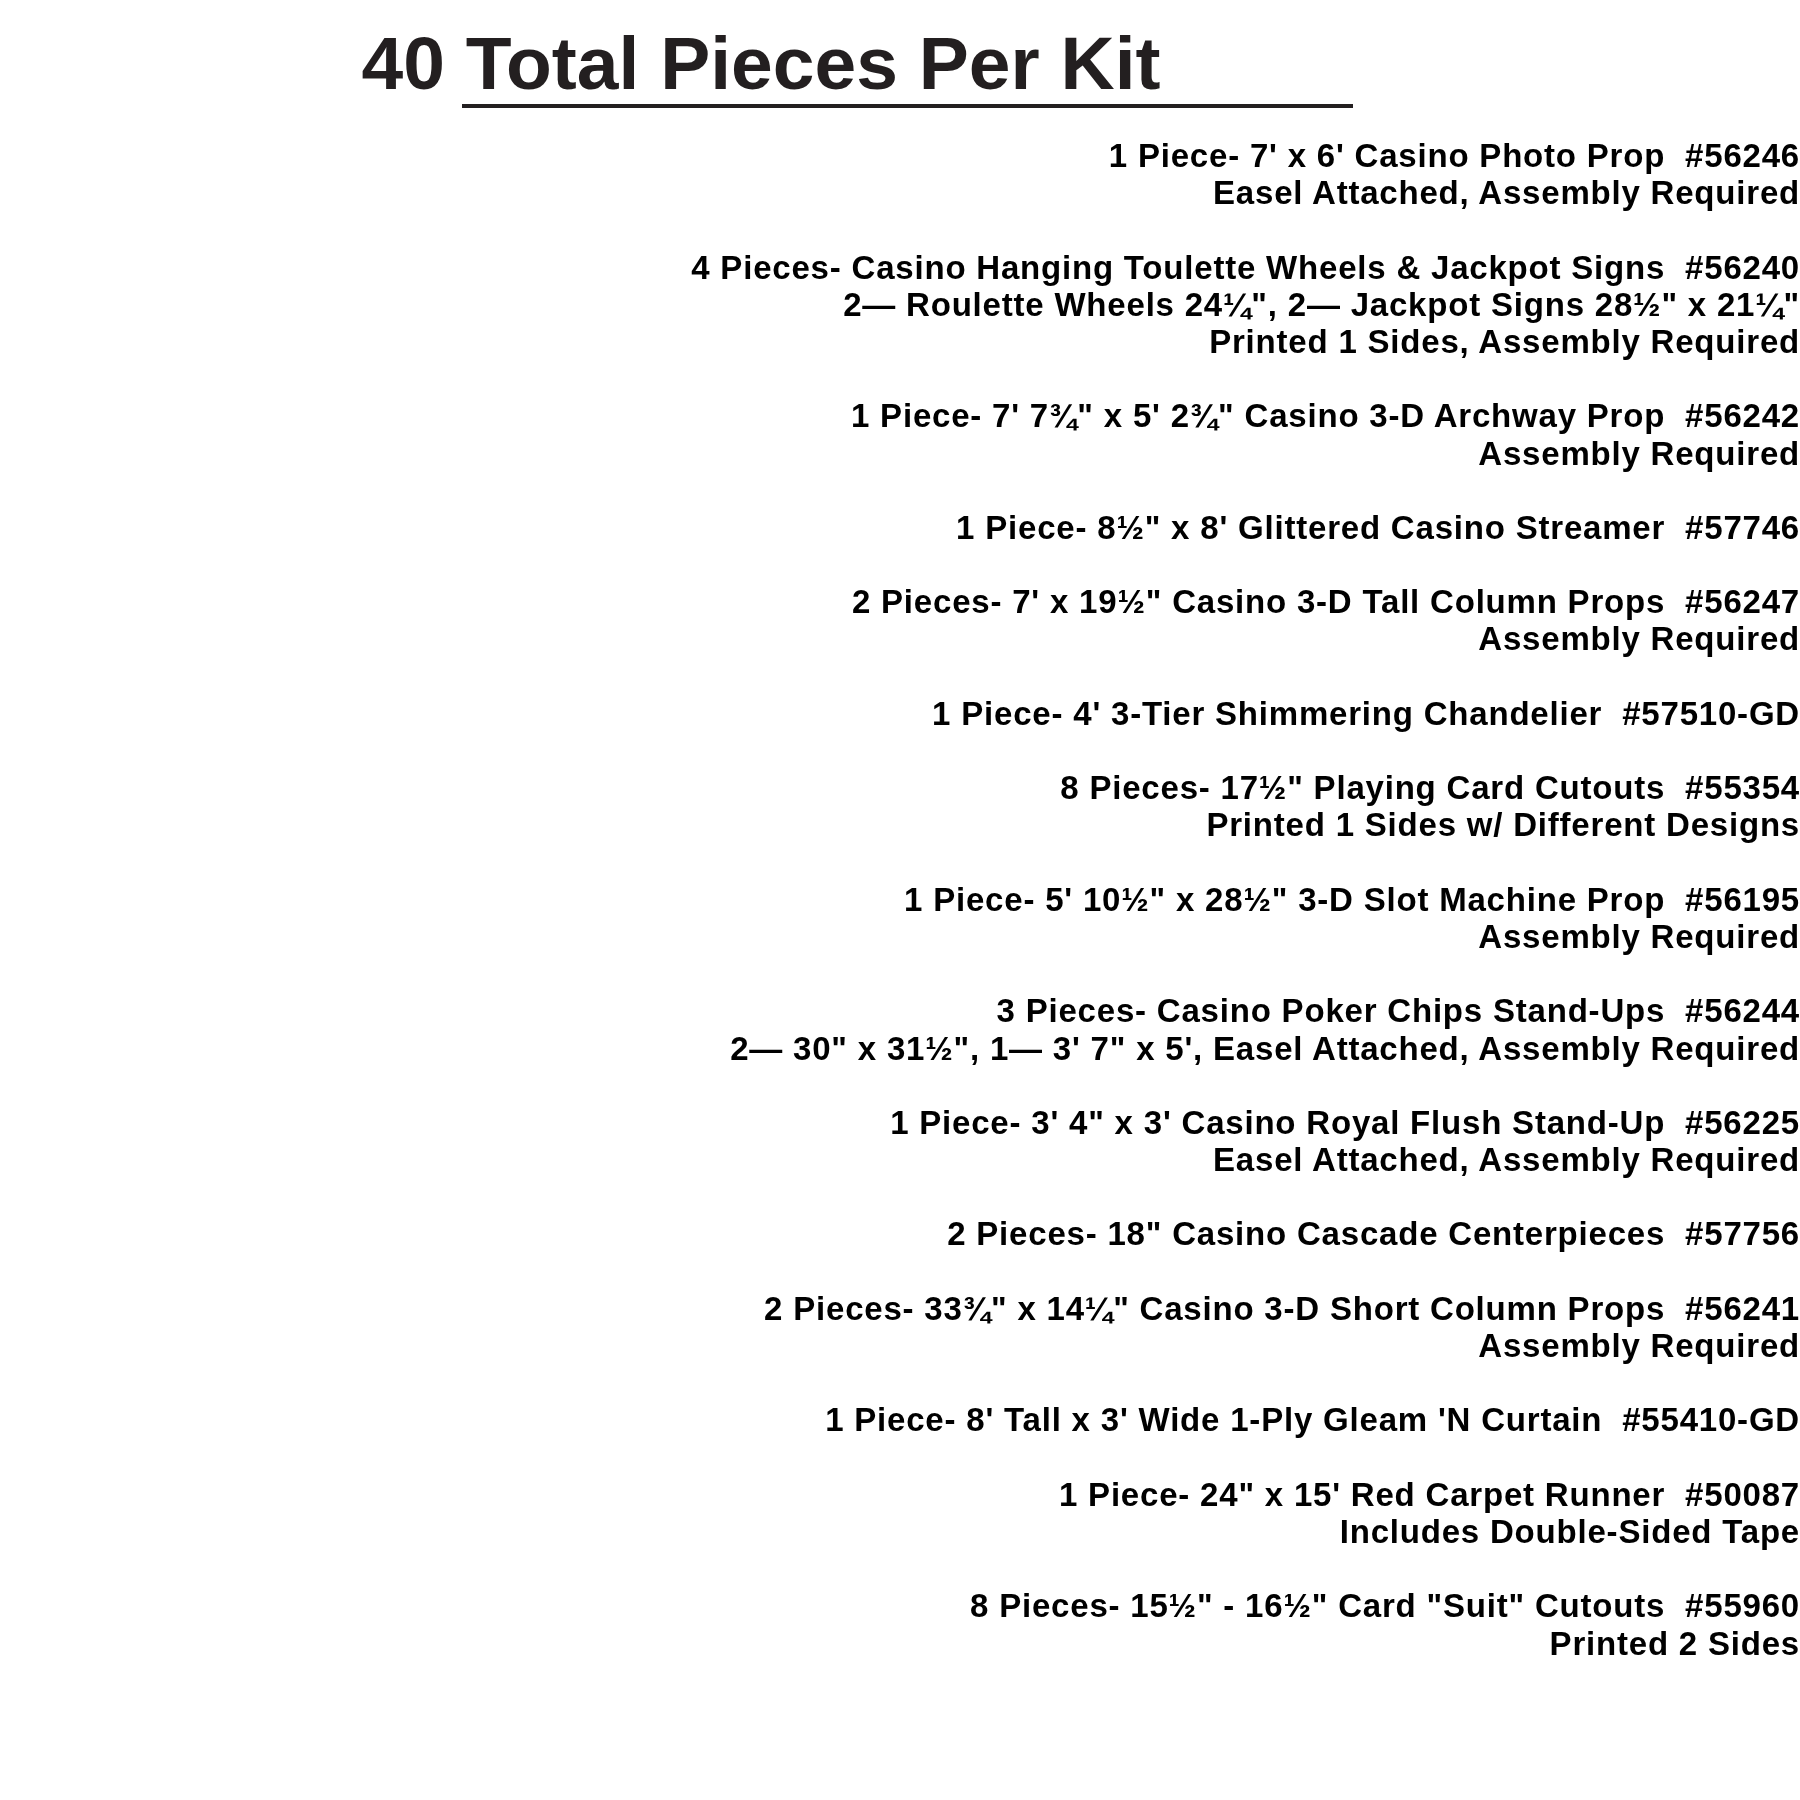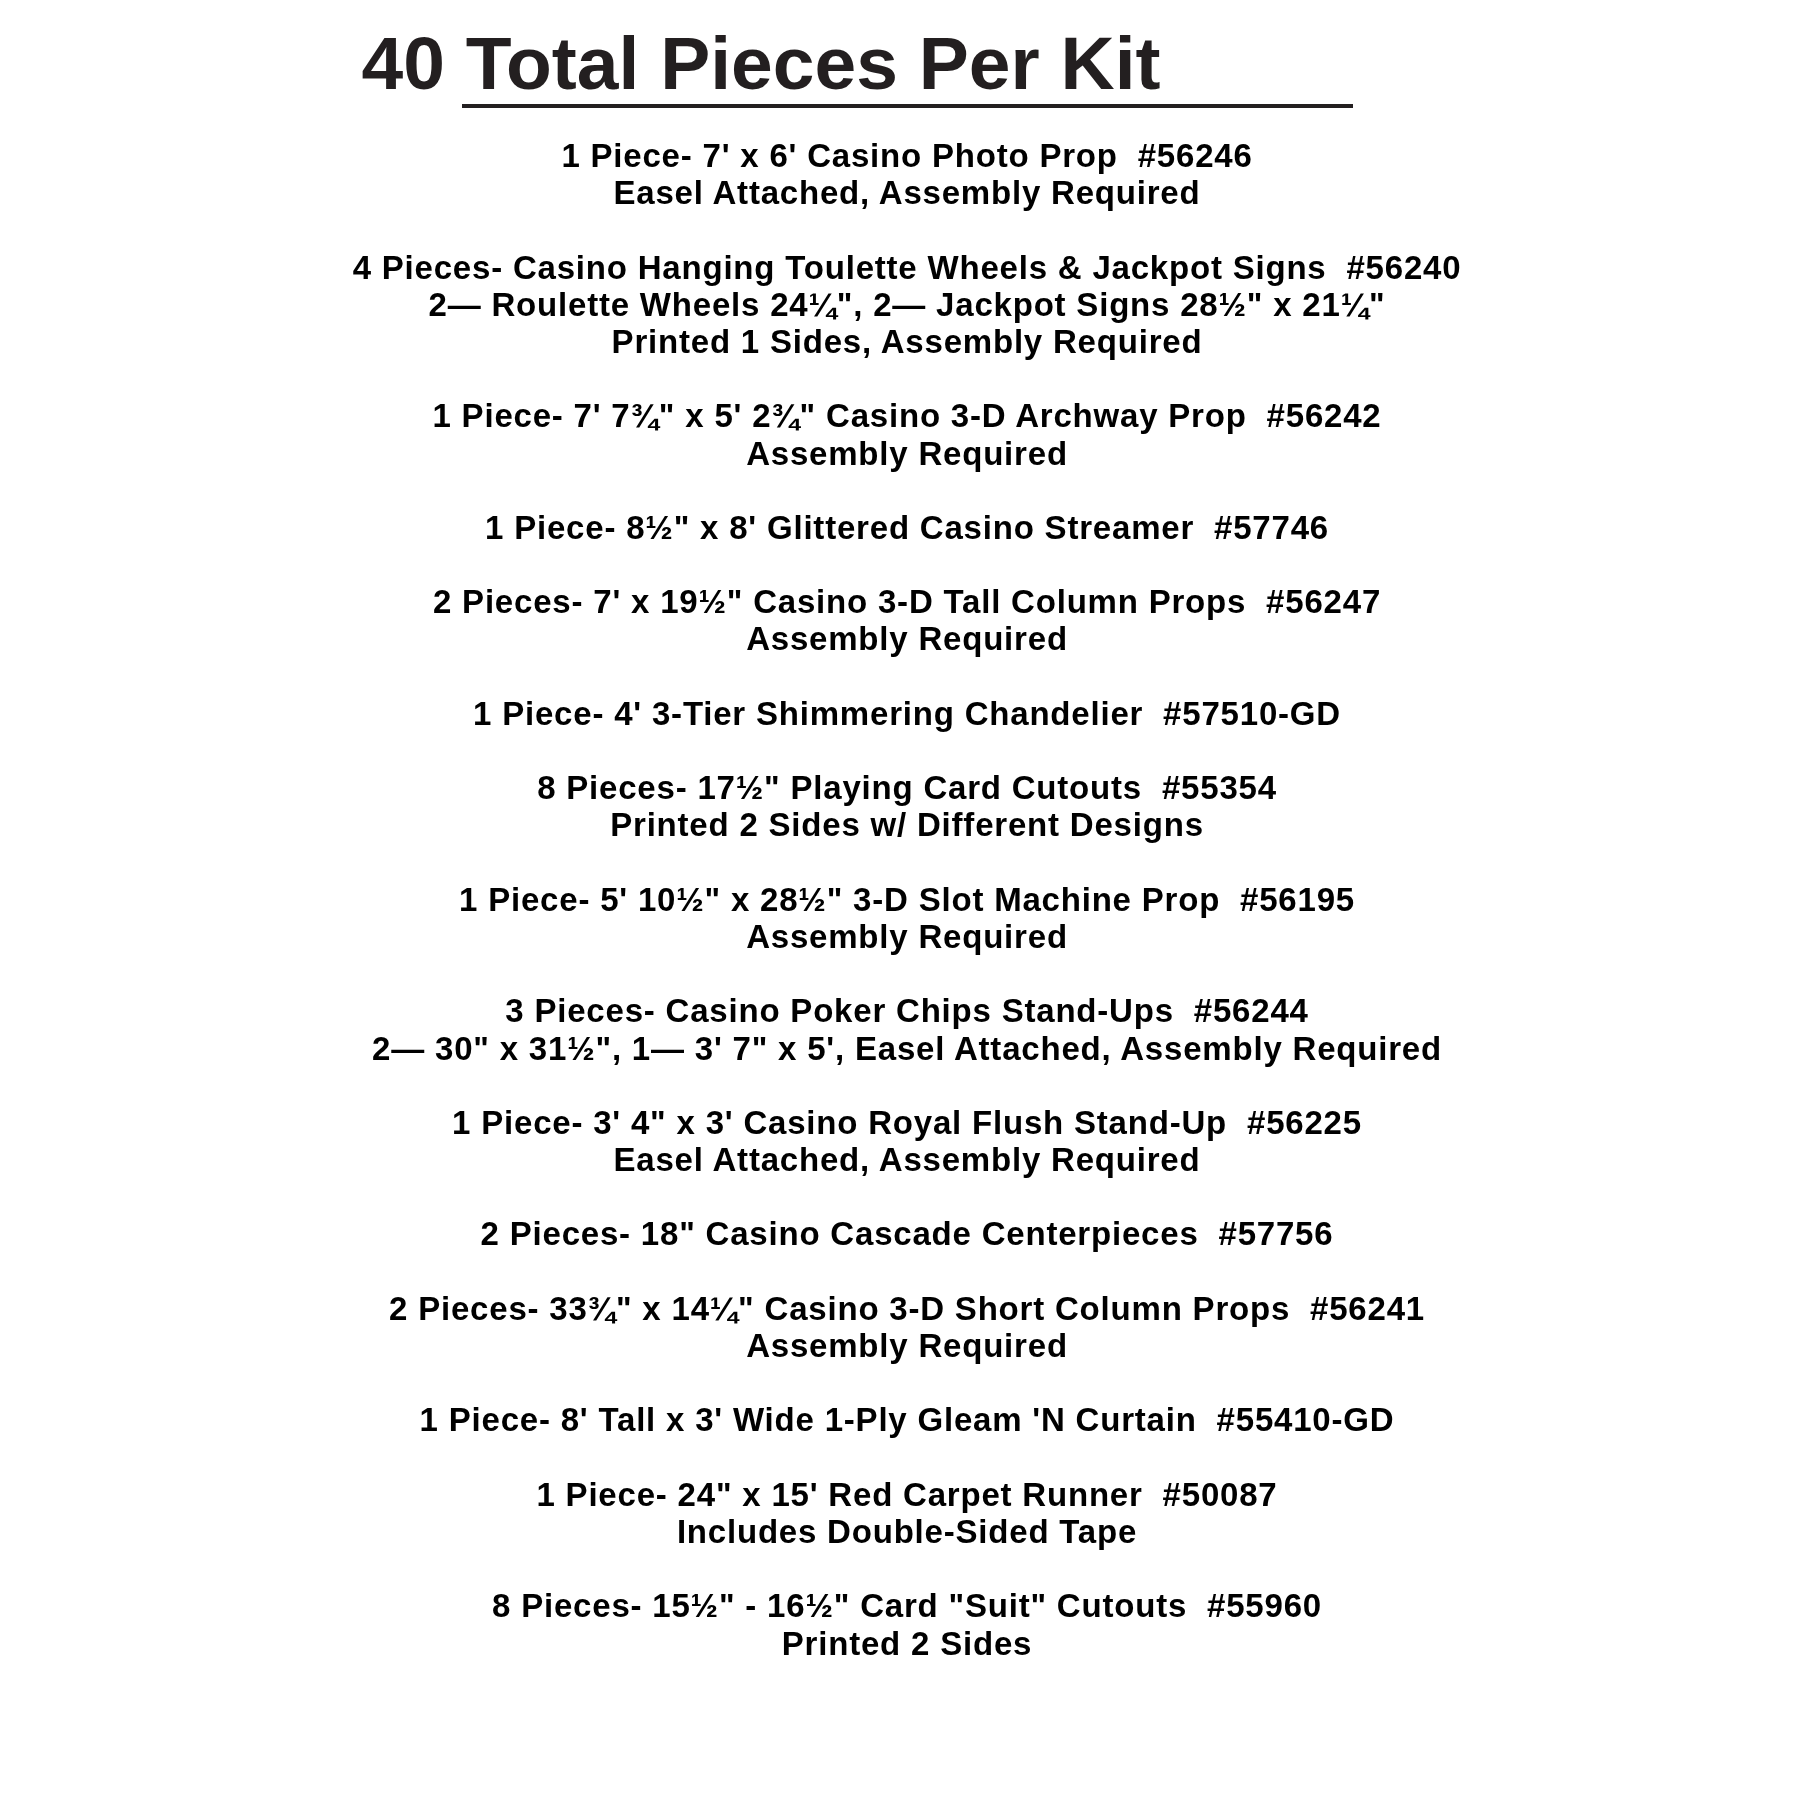--- a/index.html
+++ b/index.html
@@ -17,21 +17,21 @@
     background: #231f20;
   }
   .list {
     position: absolute; top: 137px; left: 0; width: 1800px;
     padding-left: 14px; box-sizing: border-box;
     font-family: "Liberation Sans", sans-serif; font-weight: bold;
     font-size: 33px; line-height: 37.2px; color: #000000;
     text-align: center; letter-spacing: 0.8px;
   }
   .item { margin: 0 0 37.2px 0; }
-  .line { display: block; white-space: pre; height: 37.2px; }
+  .line { display: block; white-space: pre; height: 37.2px; text-align: right; }
 </style>
 </head>
 <body>
 
 <div class="title">40 Total Pieces Per Kit</div>
 <div class="title-underline"></div>
 
 <div class="list">
   <div class="item">
     <span class="line">1 Piece- 7' x 6' Casino Photo Prop  #56246</span>
@@ -51,21 +51,21 @@
   </div>
   <div class="item">
     <span class="line">2 Pieces- 7' x 19½" Casino 3-D Tall Column Props  #56247</span>
     <span class="line">Assembly Required</span>
   </div>
   <div class="item">
     <span class="line">1 Piece- 4' 3-Tier Shimmering Chandelier  #57510-GD</span>
   </div>
   <div class="item">
     <span class="line">8 Pieces- 17½" Playing Card Cutouts  #55354</span>
-    <span class="line">Printed 2 Sides w/ Different Designs</span>
+    <span class="line">Printed 1 Sides w/ Different Designs</span>
   </div>
   <div class="item">
     <span class="line">1 Piece- 5' 10½" x 28½" 3-D Slot Machine Prop  #56195</span>
     <span class="line">Assembly Required</span>
   </div>
   <div class="item">
     <span class="line">3 Pieces- Casino Poker Chips Stand-Ups  #56244</span>
     <span class="line">2— 30" x 31½", 1— 3' 7" x 5', Easel Attached, Assembly Required</span>
   </div>
   <div class="item">

